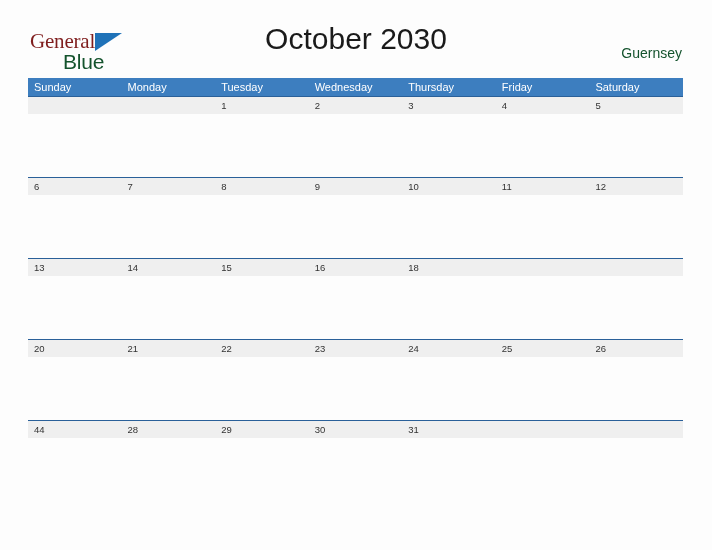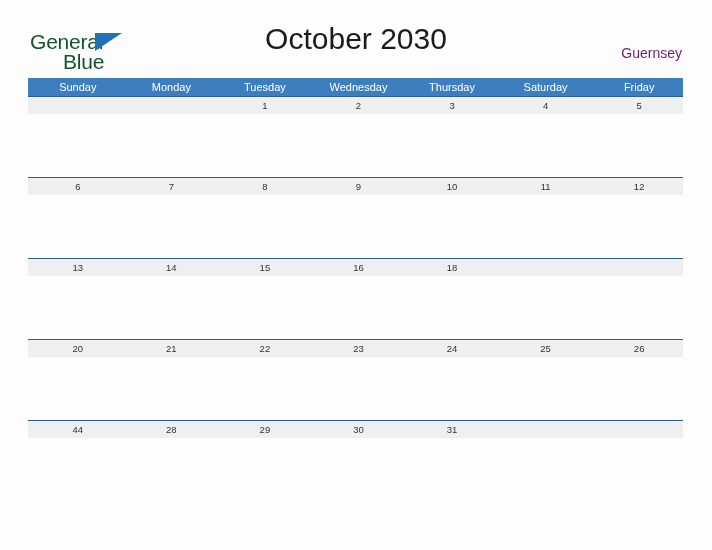--- a/index.html
+++ b/index.html
@@ -33,24 +33,24 @@
     left: 30px;
     top: 31px;
     width: 200px;
     height: 44px;
   }
   .brand-line1 {
     position: absolute;
     left: 0;
     top: 0;
     font-size: 21px;
-    color: #14532d;
+    color: #7f1d1d;
     letter-spacing: -0.2px;
     line-height: 21px;
-    font-family: Liberation Sans, sans-serif;
+    font-family: Liberation Serif, serif;
   }
   .brand-tri {
     position: absolute;
     left: 65px;
     top: 2px;
     width: 0;
     height: 0;
     border-left: 27px solid #1f72b8;
     border-bottom: 18px solid transparent;
   }
@@ -76,32 +76,31 @@
     color: #1a1a1a;
     letter-spacing: 0px;
     line-height: 34px;
   }
 
   .location {
     position: absolute;
     right: 30px;
     top: 45px;
     font-size: 14px;
-    color: #701a75;
+    color: #14532d;
     text-align: right;
     line-height: 16px;
   }
 
   
   .calendar {
     position: absolute;
     left: 28px;
     top: 78px;
     width: 655px;
-    text-align: center;
   }
   .dow-row {
     display: flex;
     width: 655px;
     height: 18px;
     background: #3d7ebf;
   }
   .dow-cell {
     width: 93.571px;
     height: 18px;
@@ -165,22 +164,22 @@
   </div>
 
   <div class="calendar">
 
     <div class="dow-row">
       <div class="dow-cell">Sunday</div>
       <div class="dow-cell">Monday</div>
       <div class="dow-cell">Tuesday</div>
       <div class="dow-cell">Wednesday</div>
       <div class="dow-cell">Thursday</div>
+      <div class="dow-cell">Friday</div>
       <div class="dow-cell">Saturday</div>
-      <div class="dow-cell">Friday</div>
     </div>
 
     <div class="week">
       <div class="week-dates">
         <div class="date-cell"></div>
         <div class="date-cell"></div>
         <div class="date-cell">1</div>
         <div class="date-cell">2</div>
         <div class="date-cell">3</div>
         <div class="date-cell">4</div>

